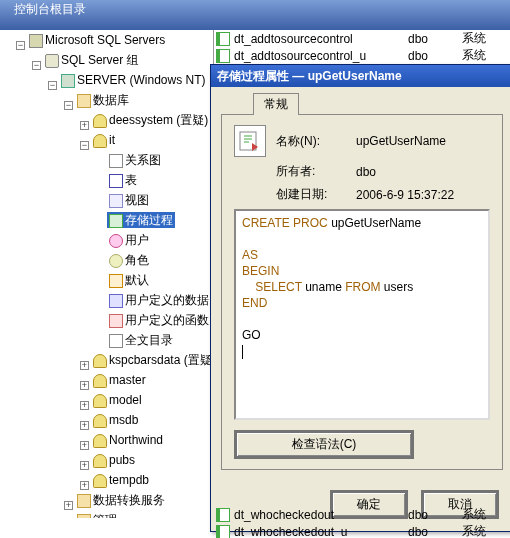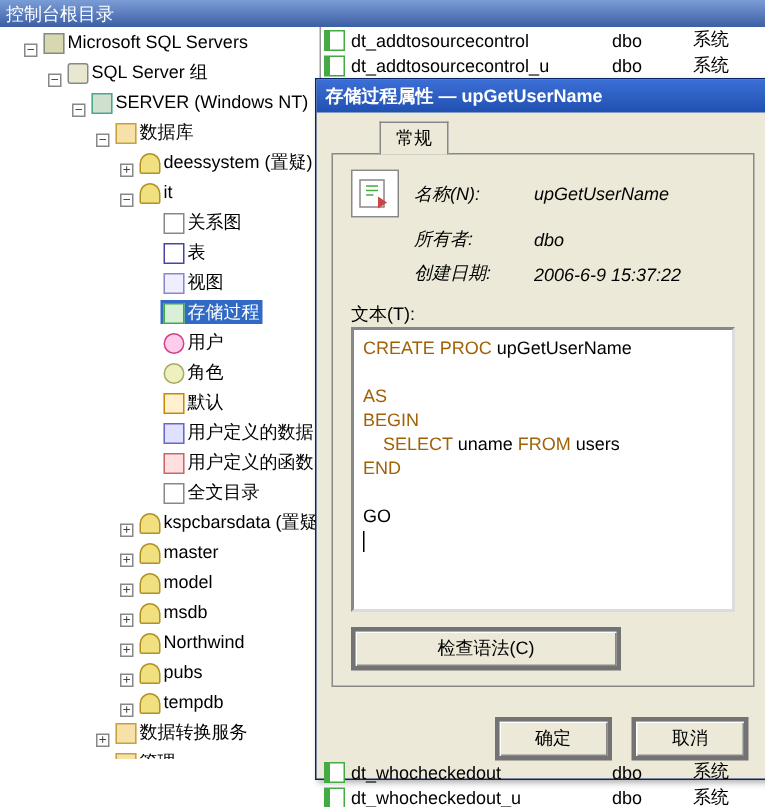--- a/index.html
+++ b/index.html
@@ -1,18 +1,18 @@
 <!DOCTYPE html>
 <html><head>
 <meta charset="utf-8">
 <style>
   * { box-sizing: border-box; margin: 0; padding: 0; font-family: "Microsoft YaHei", Tahoma, sans-serif; font-size: 12px; }
   body { width: 510px; height: 538px; background: #fff; overflow: hidden; position: relative; }
   
-  .titlebar { background: linear-gradient(#7b9dd6, #3c5fa5); color: #fff; height: 18px; line-height: 18px; padding-left: 4px; }
+  .titlebar { background: linear-gradient(#7b9dd6, #3c5fa5); color: #fff; height: 30px; line-height: 18px; padding-left: 14px; }
   
   .main { display: flex; height: 488px; }
   
   .tree-pane { width: 214px; border-right: 1px solid #999; overflow: hidden; padding-top: 2px; }
   .tree ul { list-style: none; padding-left: 16px; }
   .tree li { white-space: nowrap; line-height: 16px; }
   .tree .node { display: inline-flex; align-items: flex-end; gap: 2px; padding: 0 2px; }
   .tree .sel { background: #316ac5; color: #ffffff; }
   .exp { display: inline-block; width: 9px; height: 9px; border: 1px solid #888; text-align: center; line-height: 7px; font-size: 9px; color: #444; margin-right: 2px; cursor: pointer; }
   .noexp { display: inline-block; width: 11px; }
@@ -41,21 +41,21 @@
   .list-row .c2 { width: 50px; }
   .list-row .c3 { flex: 1; }
   .ico-sp-sm { display: inline-block; width: 14px; height: 14px; background: #fff; border: 1px solid #4a4; border-left: 4px solid #4a4; }
   
   .dialog { position: absolute; top: 34px; left: -4px; right: -4px; bottom: -14px; background: #ece9d8; border: 1px solid #0a246a; box-shadow: 2px 2px 4px rgba(0,0,0,0.3); display: flex; flex-direction: column; }
   .dlg-title { background: linear-gradient(#3c6fd6, #2050b0); color: #fff; height: 22px; line-height: 22px; padding-left: 6px; font-weight: bold; }
   .dlg-body { padding: 6px 10px 10px; flex: 1; display: flex; flex-direction: column; }
   .tabs { display: flex; position: relative; padding-left: 32px; }
   .tab { border: 1px solid #888; border-bottom: none; padding: 2px 10px; background: #ece9d8; position: relative; z-index: 2; }
   .tab-panel { border: 1px solid #888; background: #ece9d8; flex: 1; margin-top: -1px; padding: 10px 12px; display: flex; flex-direction: column; }
-  .prop-row { display: flex; align-items: center; margin-bottom: 6px; font-style: italic; }
+  .prop-row { display: flex; align-items: center; margin-bottom: 6px; }
   .prop-ico { width: 32px; height: 32px; border: 1px solid #888; background: #fff; margin-right: 10px; display: flex; align-items: center; justify-content: center; }
   .prop-ico svg { }
   .prop-label { width: 80px; }
   .prop-val { flex: 1; }
   .codebox-label { margin-top: 4px; }
   .codebox { flex: 1; border: 2px inset #dcdcdc; background: #fff; padding: 4px 6px; font-family: "Tahoma", monospace; white-space: pre; overflow: auto; line-height: 16px; }
   .kw { color: #a16207; }
   .cursor { border-left: 1px solid #000; display: inline-block; height: 14px; vertical-align: middle; }
   .syntax-btn-row { margin-top: 10px; }
   .btn { border: 3px solid #737373; background: #ece9d8; padding: 3px 14px; box-shadow: 1px 1px 0 #fff inset, -1px -1px 0 #888 inset; cursor: pointer; }
@@ -229,21 +229,20 @@
             <span class="prop-val">upGetUserName</span>
           </div>
           <div class="prop-row">
             <span class="prop-label" style="margin-left:42px">所有者:</span>
             <span class="prop-val">dbo</span>
           </div>
           <div class="prop-row">
             <span class="prop-label" style="margin-left:42px">创建日期:</span>
             <span class="prop-val">2006-6-9 15:37:22</span>
           </div>
-          <div class="codebox-label">文本(T):</div>
           <div class="codebox"><span class="kw">CREATE PROC</span><span> upGetUserName</span>
 
 <span class="kw">AS</span>
 <span class="kw">BEGIN</span>
 <span class="kw">    SELECT</span><span> uname </span><span class="kw">FROM</span><span> users</span>
 <span class="kw">END</span>
 
 <span>GO</span>
 <span class="cursor"></span></div>
           <div class="syntax-btn-row">

